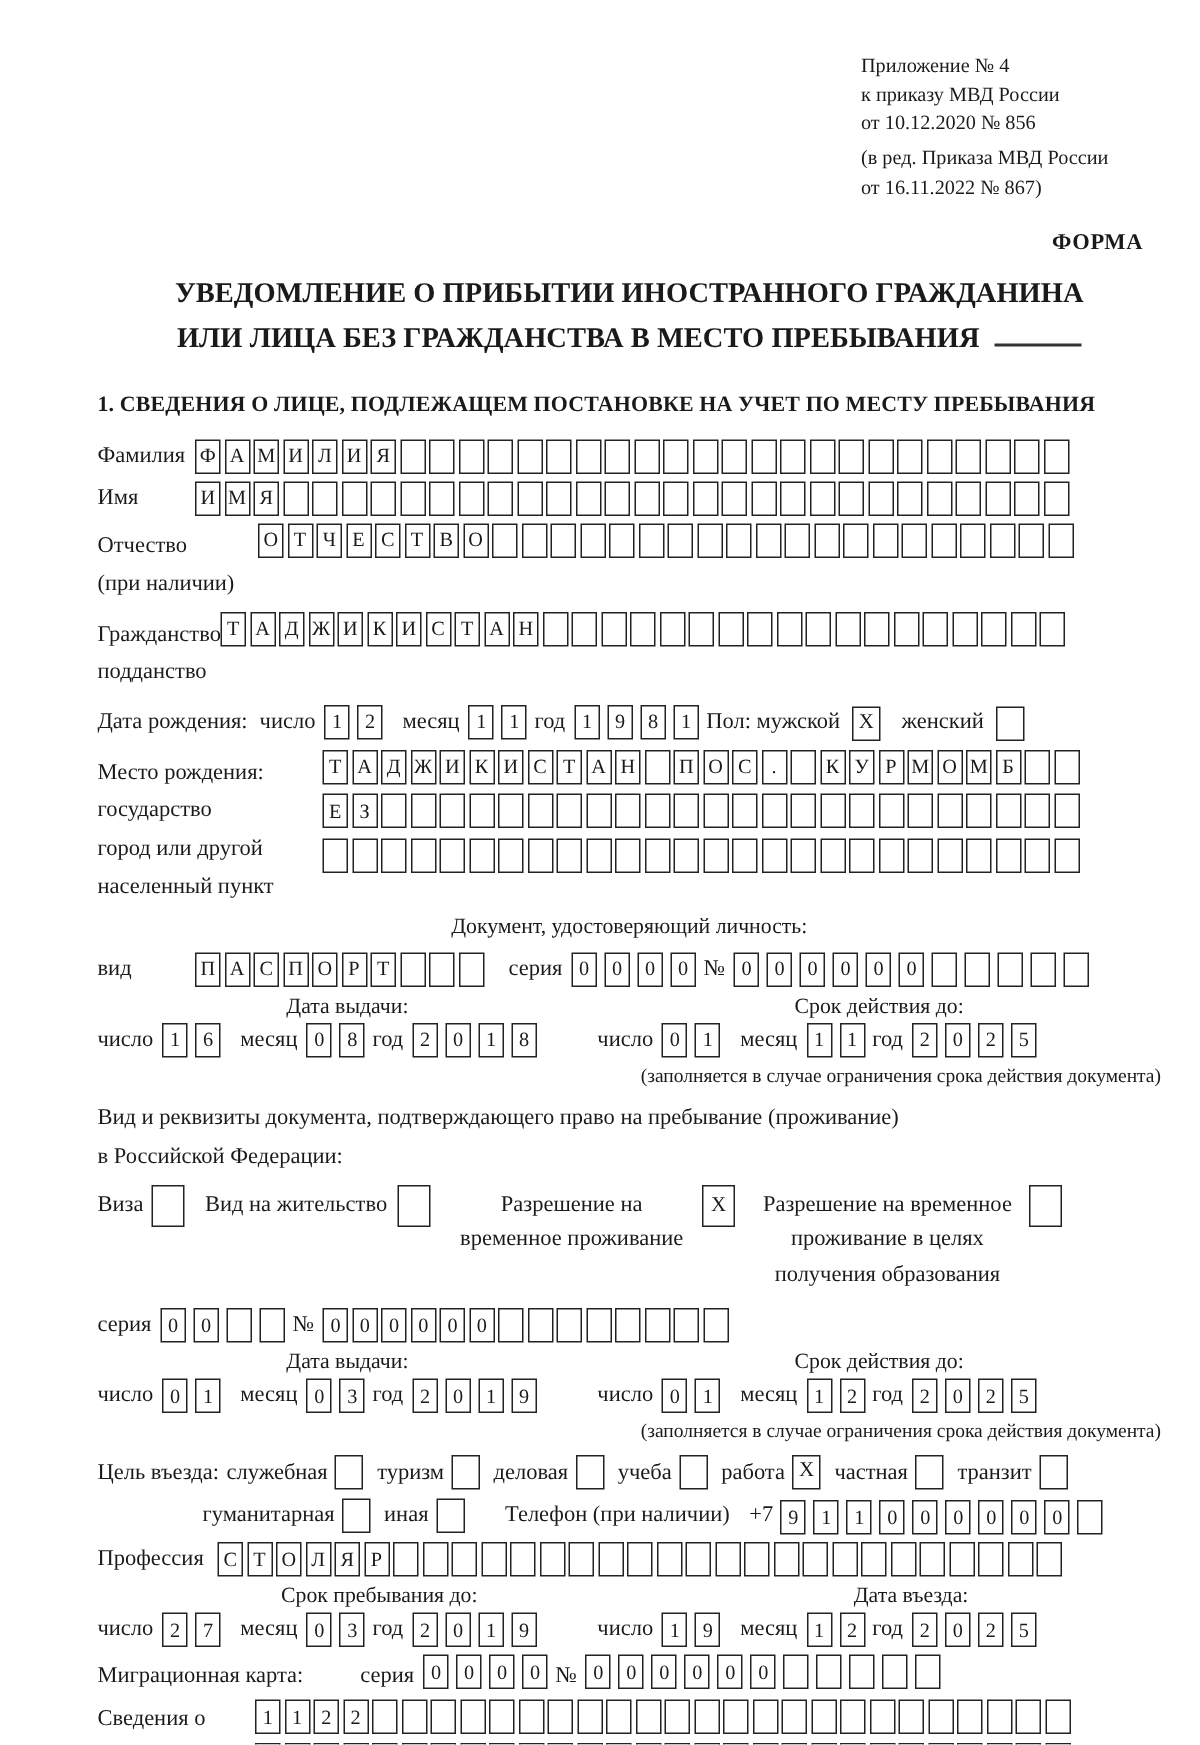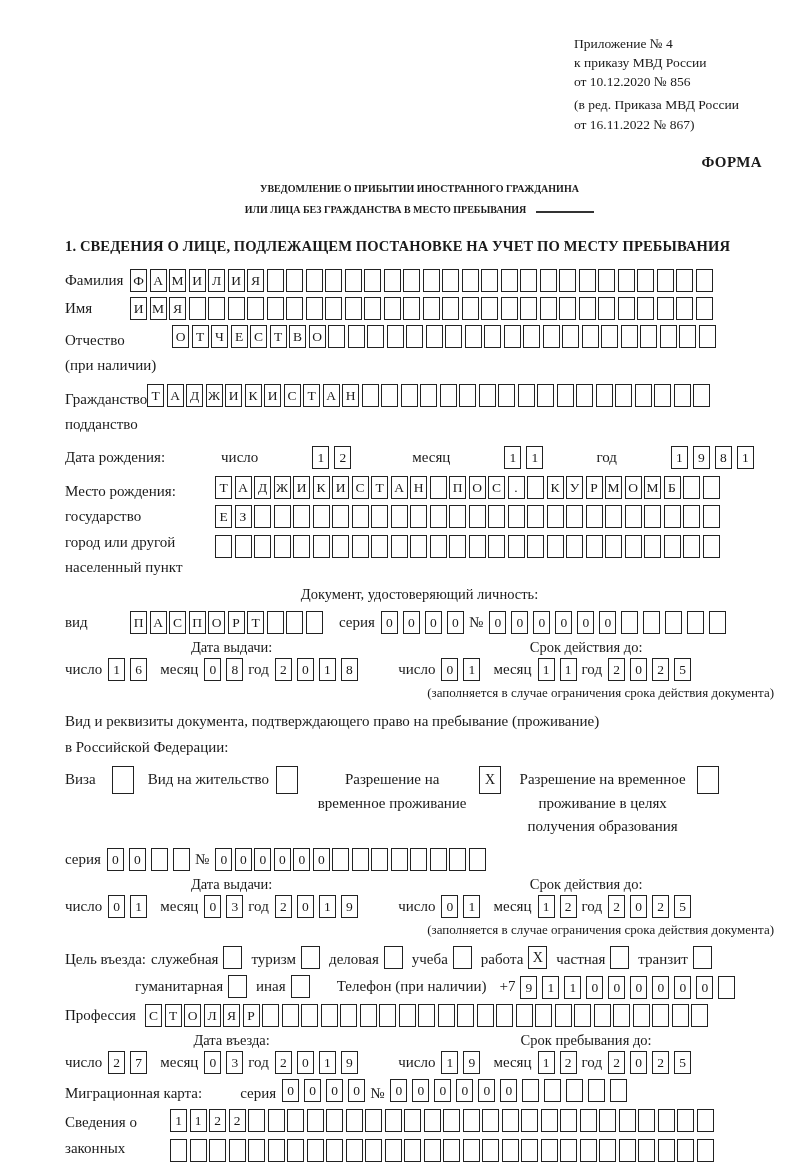--- a/index.html
+++ b/index.html
@@ -5,21 +5,21 @@
   html,body{margin:0;padding:0;background:#fff;}
   .page{
     width:800px;height:1163px;box-sizing:border-box;
     padding:34px 26px 0 65px;
     font-family:"Liberation Serif","DejaVu Serif",serif;
     font-size:15px;color:#1a1a1a;overflow:hidden;position:relative;
   }
   .colophon{margin-left:auto;width:200px;font-size:13.5px;line-height:1.42;}
   .colophon .gap{margin-top:4px;}
   .forma{text-align:right;padding-right:12px;font-weight:bold;font-size:15px;margin-top:20px;letter-spacing:.4px;}
-  .title{text-align:center;font-weight:bold;font-size:10px;line-height:1.6;margin-top:10px;}
+  .title{text-align:center;font-weight:bold;font-size:19px;line-height:1.6;margin-top:10px;}
   .title-underline{display:inline-block;width:58px;border-bottom:2px solid #333;height:14px;margin-left:10px;}
   .section-heading{font-weight:bold;font-size:14.6px;margin-top:20px;margin-bottom:14px;letter-spacing:.1px;}
   .row{display:flex;align-items:flex-start;margin-bottom:5px;}
   .flabel{flex:none;padding-top:3px;}
   .w65{width:65px;} .w107{width:107px;} .w82{width:82px;} .w150{width:150px;} .w105{width:105px;}
   .stack{display:flex;flex-direction:column;line-height:1.7;}
   .cells{display:inline-flex;flex:none;}
   .cell{
     display:inline-flex;flex:none;width:15px;height:21px;
     border:1.6px solid #222;margin-right:2.5px;
@@ -218,21 +218,21 @@
         <span class="cell"></span>
         <span class="cell"></span>
         <span class="cell"></span>
         <span class="cell"></span>
         <span class="cell"></span>
         <span class="cell"></span>
         <span class="cell"></span>
       </span>
   </div>
 
-  <div class="row" style="margin-top:8px;gap:48px;">
+  <div class="row" style="margin-top:8px;">
     <span class="inline-lbl">Дата рождения:</span>
     <span class="dlbl">число</span>
     <span class="cells sp">
         <span class="cell">1</span>
         <span class="cell">2</span>
       </span>
     <span class="dlbl ml8">месяц</span>
     <span class="cells sp">
         <span class="cell">1</span>
         <span class="cell">1</span>
@@ -431,21 +431,21 @@
   </div>
 
   <div class="note">(заполняется в случае ограничения срока действия документа)</div>
 
   <div class="intro">
     <div>Вид и реквизиты документа, подтверждающего право на пребывание (проживание)</div>
     <div>в Российской Федерации:</div>
   </div>
 
   <div class="row options-row">
-    <span class="olabel" style="margin-right:16px;">Виза</span>
+    <span class="olabel" style="margin-right:5px;">Виза</span>
     <span class="checkbox"></span>
     <span class="olabel ml14">Вид на жительство</span>
     <span class="checkbox"></span>
     <span class="olabel centerwrap wrap160 ml14">Разрешение на временное проживание</span>
     <span class="checkbox">X</span>
     <span class="olabel centerwrap wrap175 ml14">Разрешение на временное проживание в целях получения образования</span>
     <span class="checkbox"></span>
   </div>
 
   <div class="row" style="margin-top:4px;">
@@ -591,22 +591,22 @@
         <span class="cell"></span>
         <span class="cell"></span>
         <span class="cell"></span>
         <span class="cell"></span>
         <span class="cell"></span>
         <span class="cell"></span>
       </span>
   </div>
 
   <div class="twocol" style="margin-top:4px;">
+    <div class="dh right">Срок пребывания до:</div>
     <div class="dh left">Дата въезда:</div>
-    <div class="dh right">Срок пребывания до:</div>
   </div>
 
   <div class="row twocol">
     <div class="dcol left">
       <span class="dlbl">число</span>
       <span class="cells sp">
           <span class="cell">2</span>
           <span class="cell">7</span>
         </span>
       <span class="dlbl ml8">месяц</span>

